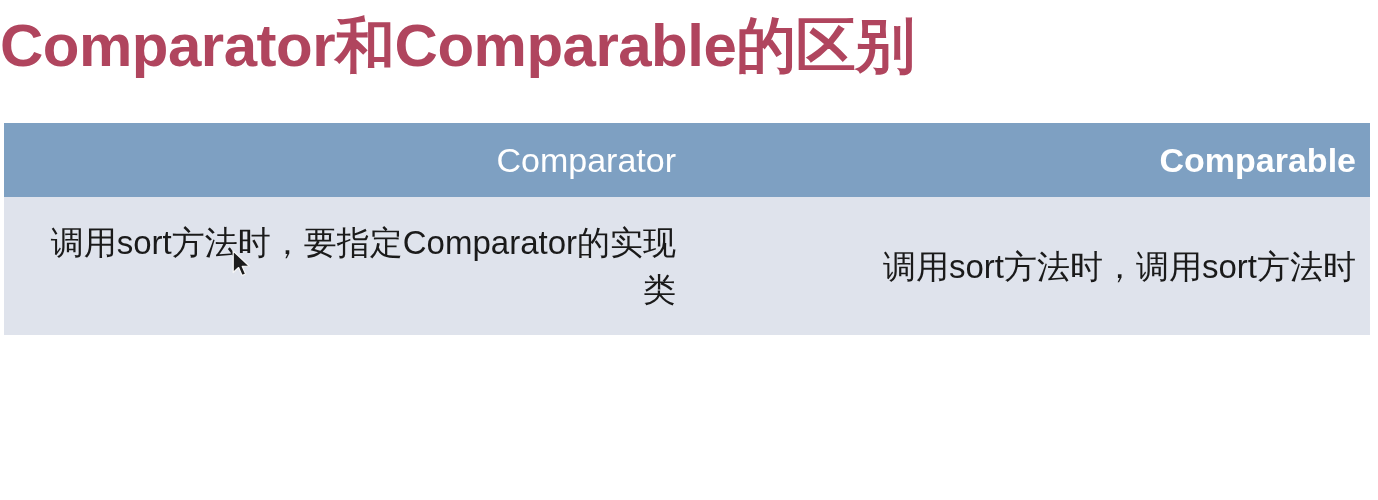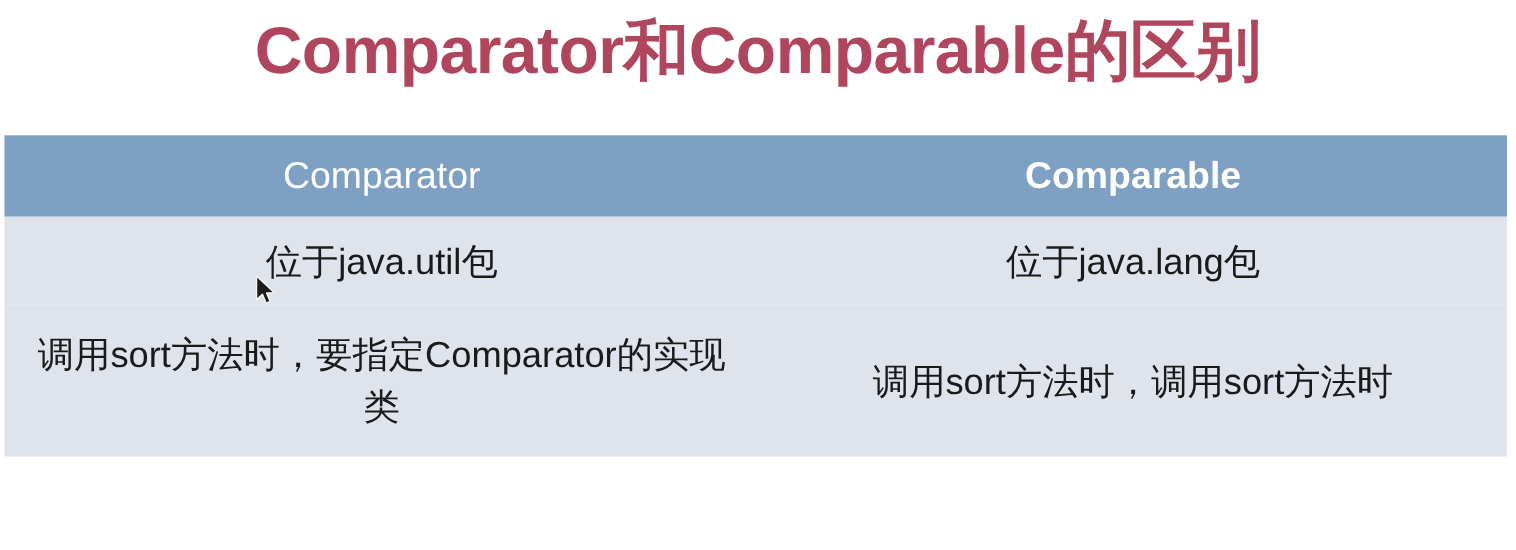--- a/index.html
+++ b/index.html
@@ -24,21 +24,21 @@
   }
 
   
   #slide-title {
     position: absolute;
     left: 0;
     top: 2px;
     width: 1378px;
     height: 92px;
     line-height: 88px;
-    text-align: center;
+    text-align: left;
     font-size: 60px;
     font-weight: bold;
     letter-spacing: -0.5px;
     color: #b0455e;
     white-space: nowrap;
   }
 
   
   #comparison-table {
     position: absolute;
@@ -50,21 +50,21 @@
     table-layout: fixed;
   }
   #comparison-table col.c-left  { width: 686px; }
   #comparison-table col.c-right { width: 680px; }
 
   #comparison-table th,
   #comparison-table td {
     margin: 0;
     padding: 0 14px;
     vertical-align: middle;
-    text-align: center;
+    text-align: right;
     border: 0;
   }
 
   
   .thead-row th {
     background: #7ea0c2;
     color: #ffffff;
     font-size: 34px;
     font-weight: normal;
     height: 74px;
@@ -115,28 +115,20 @@
       <col class="c-left">
       <col class="c-right">
     </colgroup>
     <thead>
       <tr class="thead-row">
         <th class="col-left">Comparator</th>
         <th class="col-right">Comparable</th>
       </tr>
     </thead>
     <tbody>
-      <tr class="body-row row-alt row-1">
-        <td class="col-left">
-          <span class="cell-text">位于java.util包</span>
-        </td>
-        <td class="col-right">
-          <span class="cell-text">位于java.lang包</span>
-        </td>
-      </tr>
       <tr class="body-row row-alt row-3">
         <td class="col-left">
           <span class="cell-text">调用sort方法时，要指定Comparator的实现类</span>
         </td>
         <td class="col-right">
           <span class="cell-text">调用sort方法时，调用sort方法时</span>
         </td>
       </tr>
     </tbody>
   </table>

